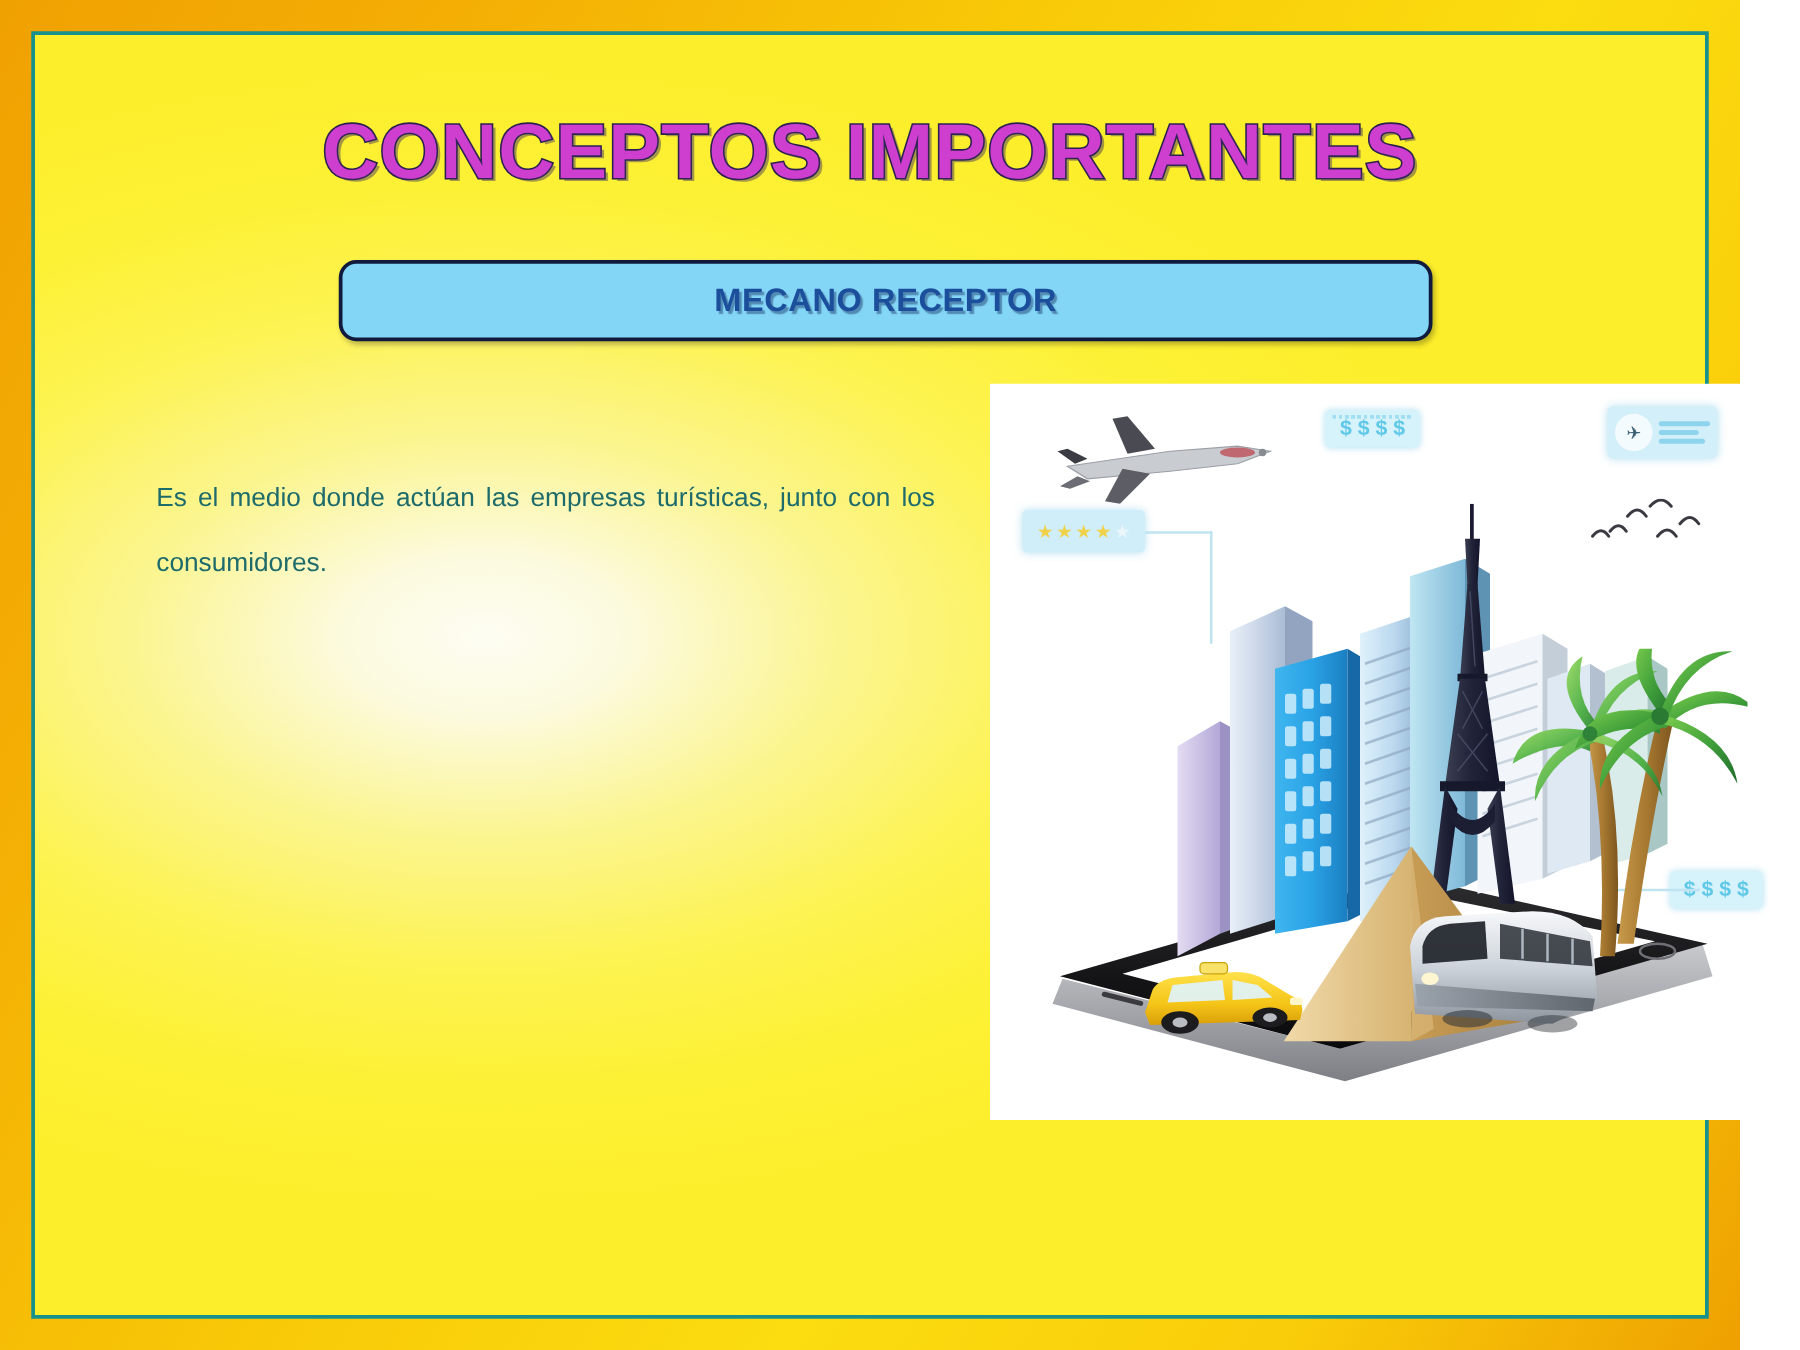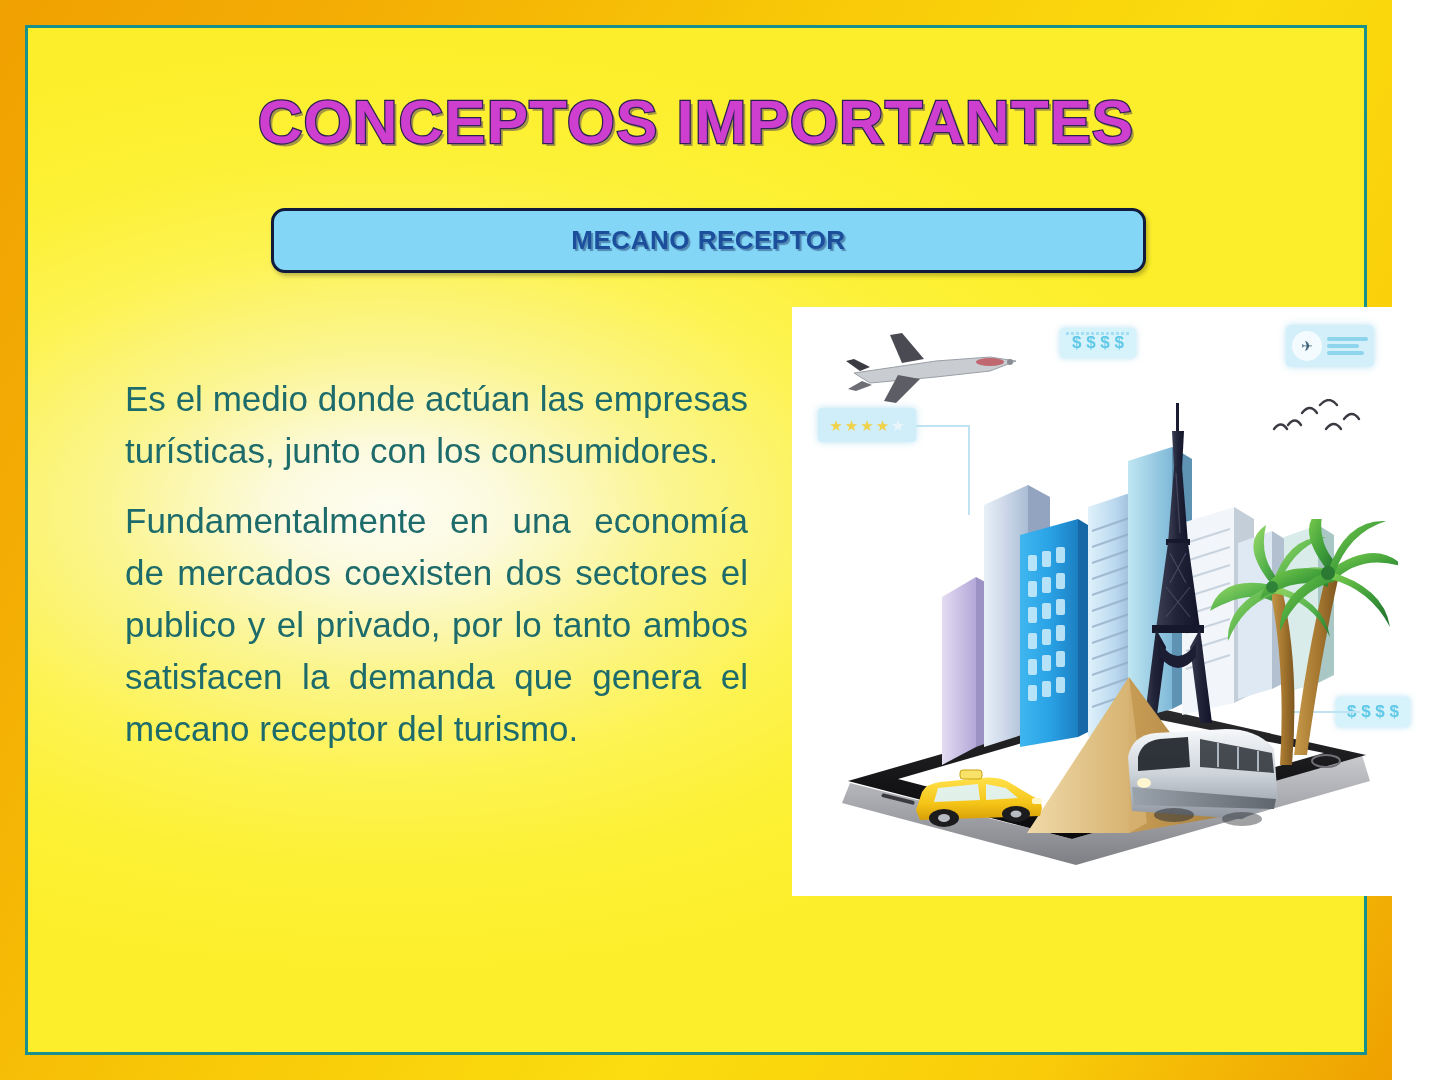--- a/index.html
+++ b/index.html
@@ -75,21 +75,21 @@
     letter-spacing: 0.5px;
     text-shadow: 2px 2px 1px rgba(20,45,95,0.45);
   }
 
   
   #body-copy {
     position: absolute;
     left: 97px; top: 345px;
     width: 623px;
     color: #1d6b6b;
-    font-size: 35px;
+    font-size: 21px;
     line-height: 52px;
     text-align: justify;
     font-family: "Liberation Sans", sans-serif;
   }
   #body-copy p { text-align: justify; text-justify: inter-word; }
   #body-copy p:last-child { text-align-last: left; }
   #body-copy p.para1 { margin-bottom: 18px; text-align-last: left; }
 
   
   #illustration {
@@ -187,21 +187,20 @@
   <div id="inner-panel">
 
     <div id="title">CONCEPTOS IMPORTANTES</div>
 
     <div id="subtitle-box">
       <span id="subtitle-text">MECANO RECEPTOR</span>
     </div>
 
     <div id="body-copy">
       <p class="para1">Es el medio donde actúan las empresas turísticas, junto con los consumidores.</p>
-      <p class="para2">Fundamentalmente en una economía de mercados coexisten dos sectores el publico y el privado, por lo tanto ambos satisfacen la demanda que genera el mecano receptor del turismo.</p>
     </div>
 
     <div id="illustration">
 
       <svg class="ill-layer" id="plane" viewBox="0 0 190 78">
         <g>
           <path d="M14 42 L96 30 L150 26 L176 30 L150 40 L96 46 L30 52 Z" fill="#c9ccd0"></path>
           <path d="M14 42 L96 30 L150 26 L176 30 L150 40 L96 46 L30 52 Z" fill="none" stroke="#9aa0a6" stroke-width="1"></path>
           <path d="M62 32 L50 4 L62 2 L84 28 Z" fill="#4a4a52"></path>
           <path d="M58 44 L44 70 L56 72 L80 48 Z" fill="#5d5d66"></path>

